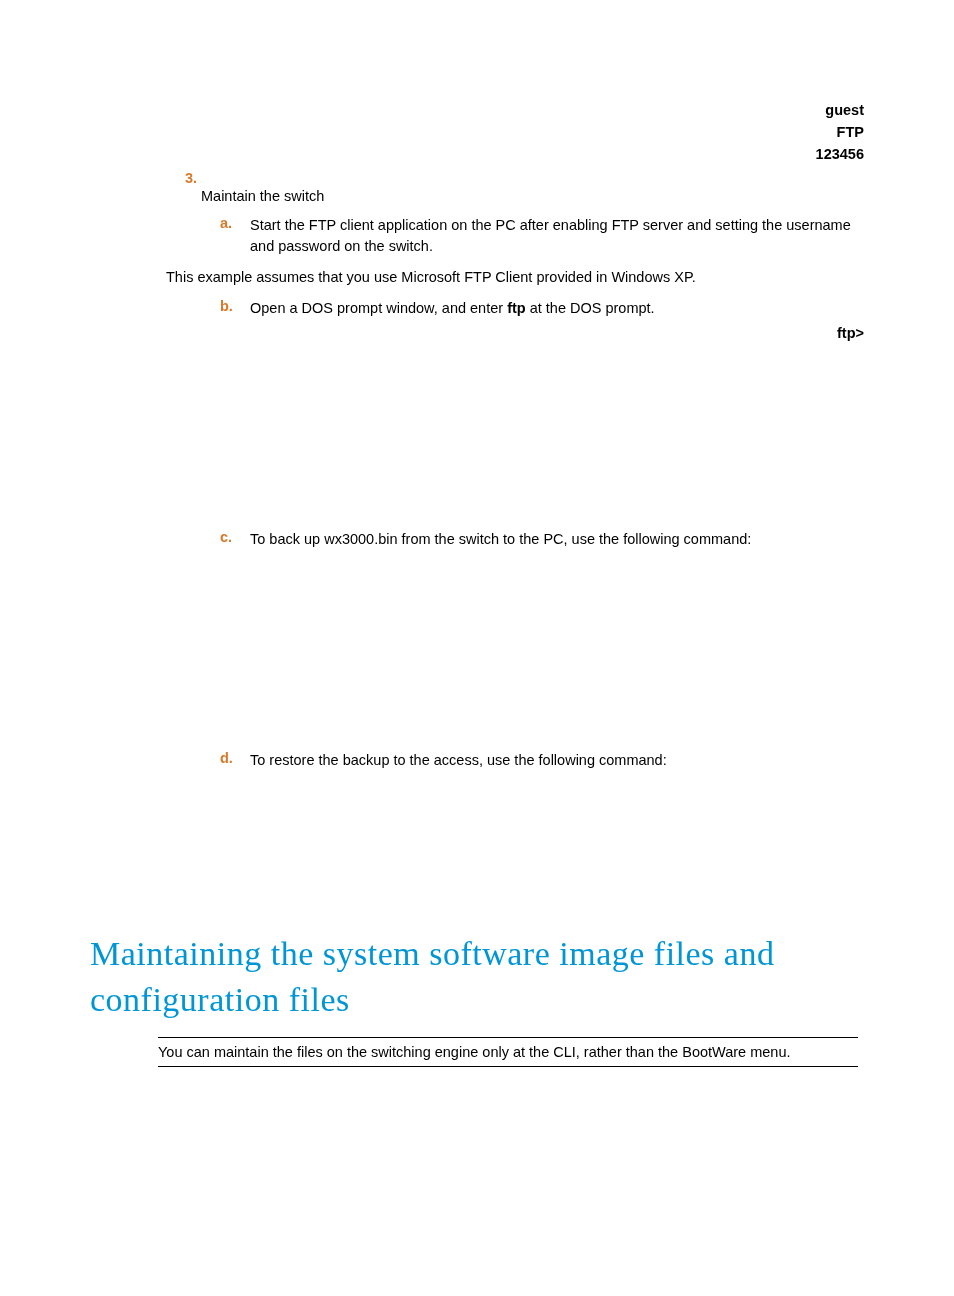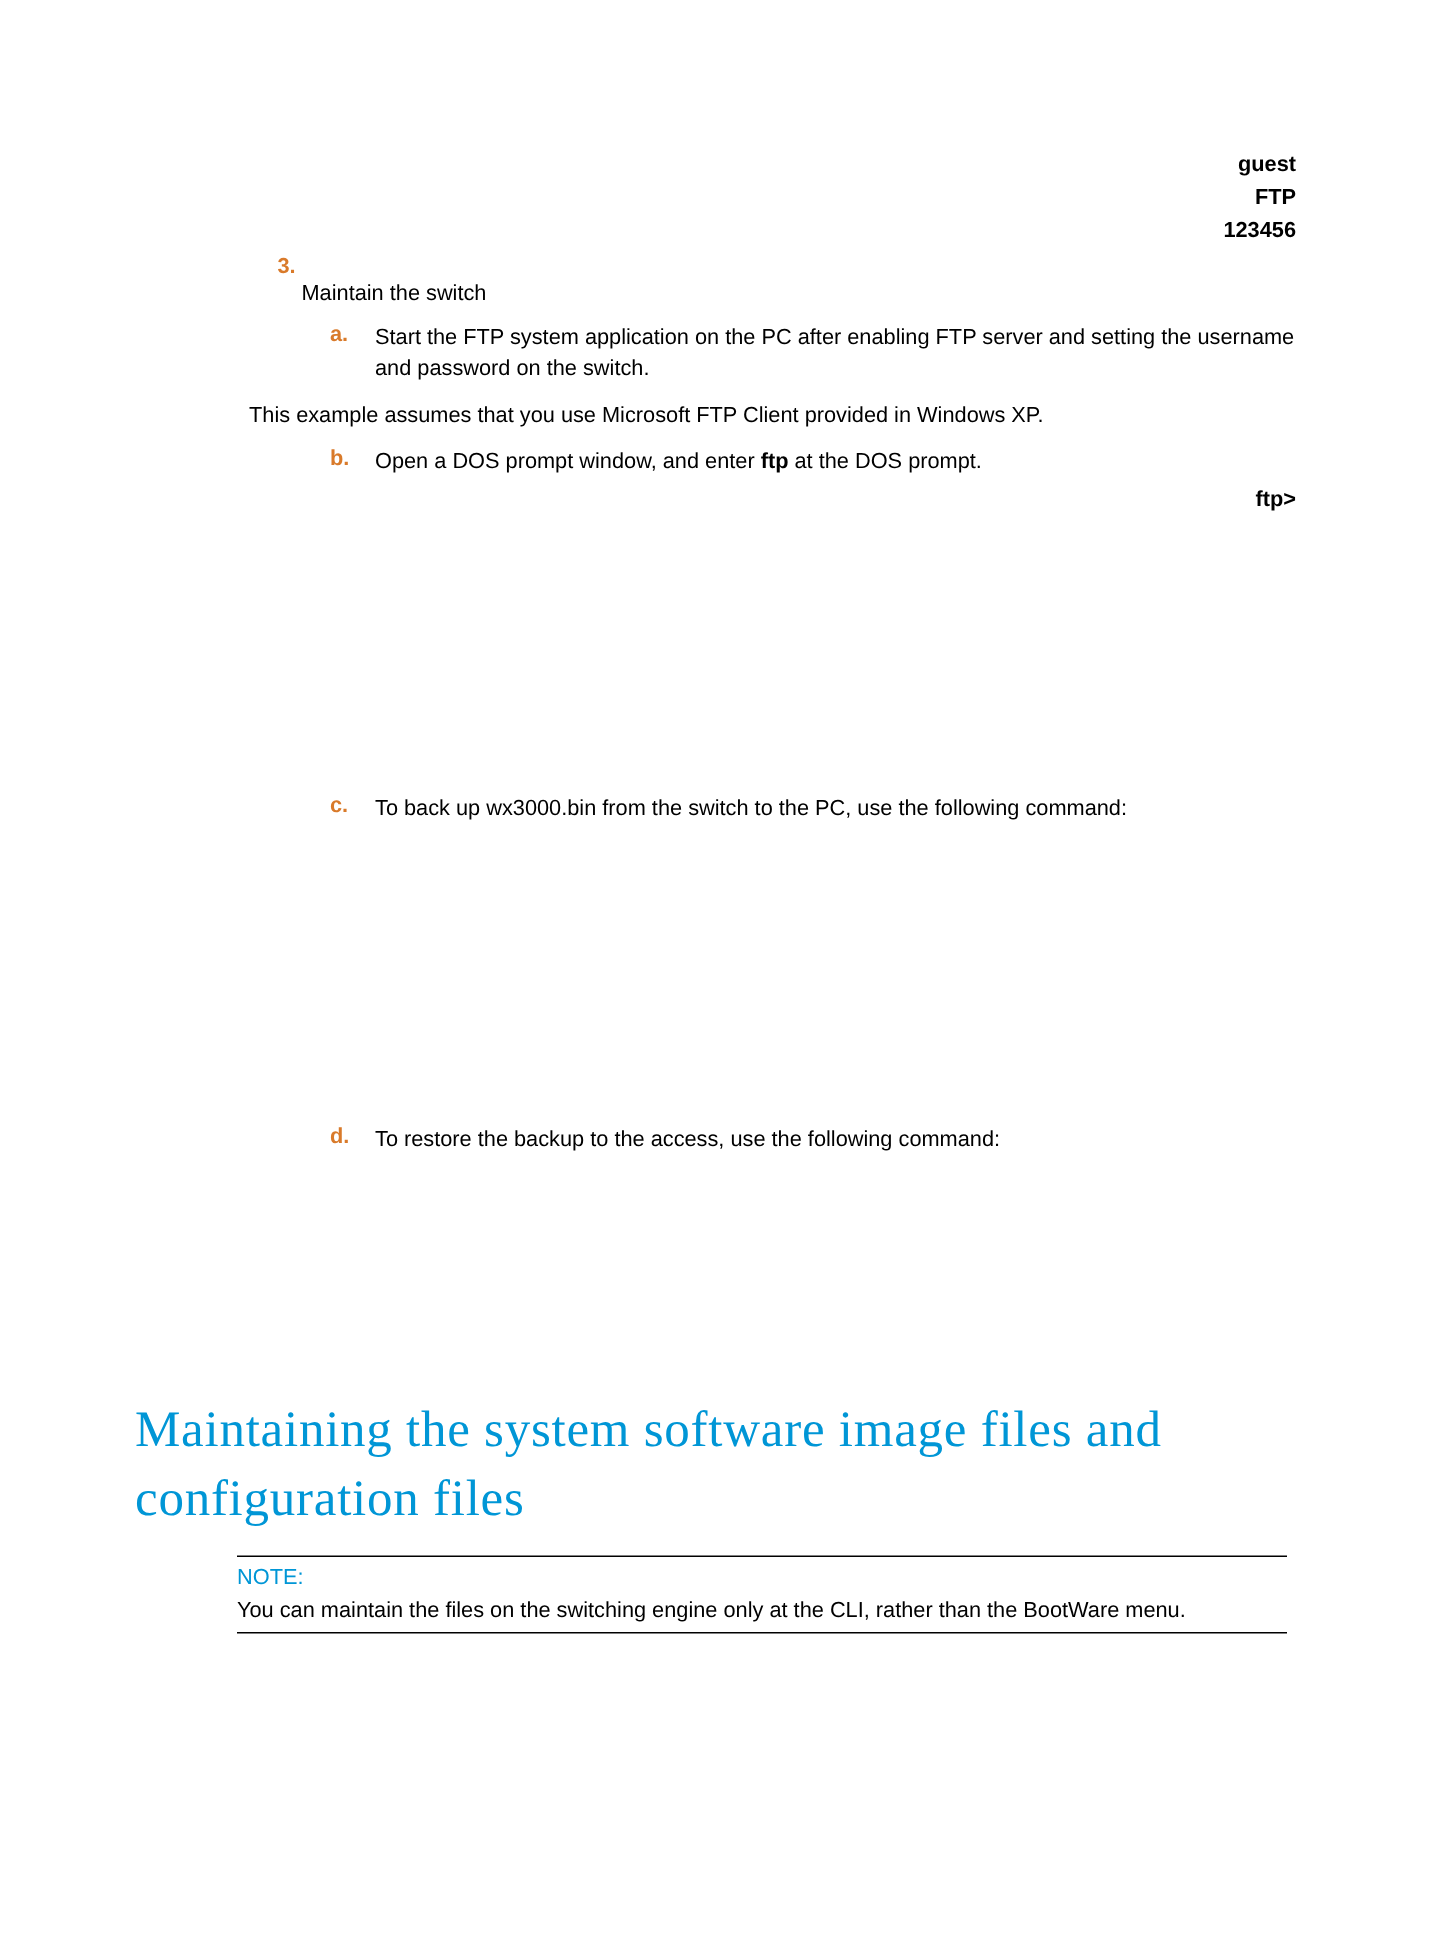--- a/index.html
+++ b/index.html
@@ -123,21 +123,21 @@
 
   <div class="ol-main">
     <span class="main-num">3.</span>
     <span class="main-text">Maintain the switch</span>
   </div>
 
   <div class="sub-list">
 
     <div class="sub-item">
       <div class="sub-letter">a.</div>
-      <div class="sub-text">Start the FTP system application on the PC after enabling FTP server and setting the username and password on the switch.</div>
+      <div class="sub-text">Start the FTP client application on the PC after enabling FTP server and setting the username and password on the switch.</div>
     </div>
   </div>
 
   <div class="assume-text">This example assumes that you use Microsoft FTP Client provided in Windows XP.</div>
 
   <div class="sub-list" style="margin-top:0;">
     <div class="sub-item">
       <div class="sub-letter">b.</div>
       <div class="sub-text">
         <span>Open a DOS prompt window, and enter </span><span class="bold">ftp</span><span> at the DOS prompt.</span>
@@ -158,18 +158,17 @@
     <div class="sub-item">
       <div class="sub-letter">d.</div>
       <div class="sub-text">To restore the backup to the access, use the following command:</div>
     </div>
   </div>
 
   <div class="heading" style="margin-top:160px;">Maintaining the system software image files and configuration files</div>
 
 
   <div class="note-box">
-    <div class="note-label">NOTE:</div>
     <div>You can maintain the files on the switching engine only at the CLI, rather than the BootWare menu.</div>
   </div>
 
 
 </div>
 
 </body></html>

